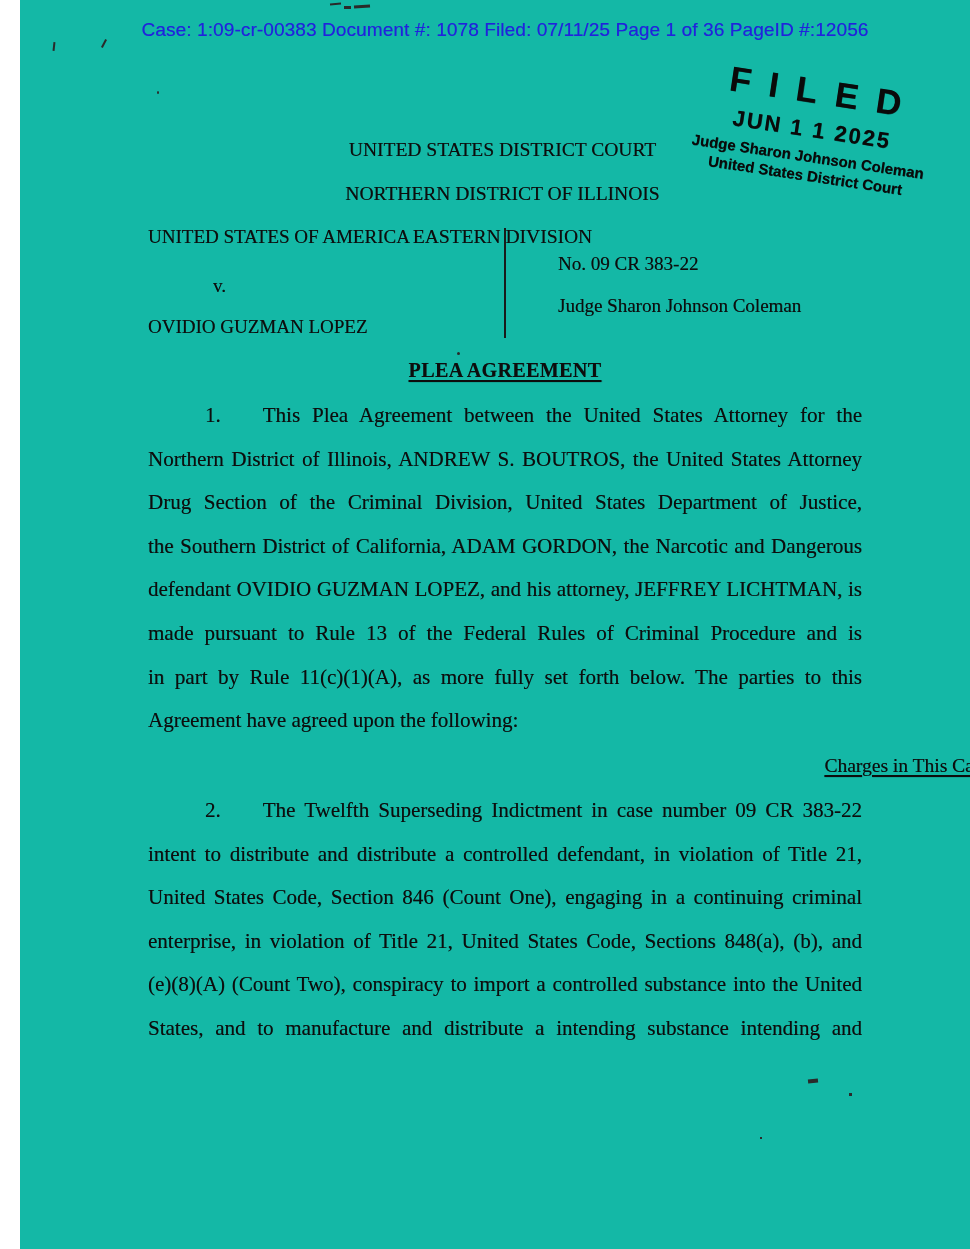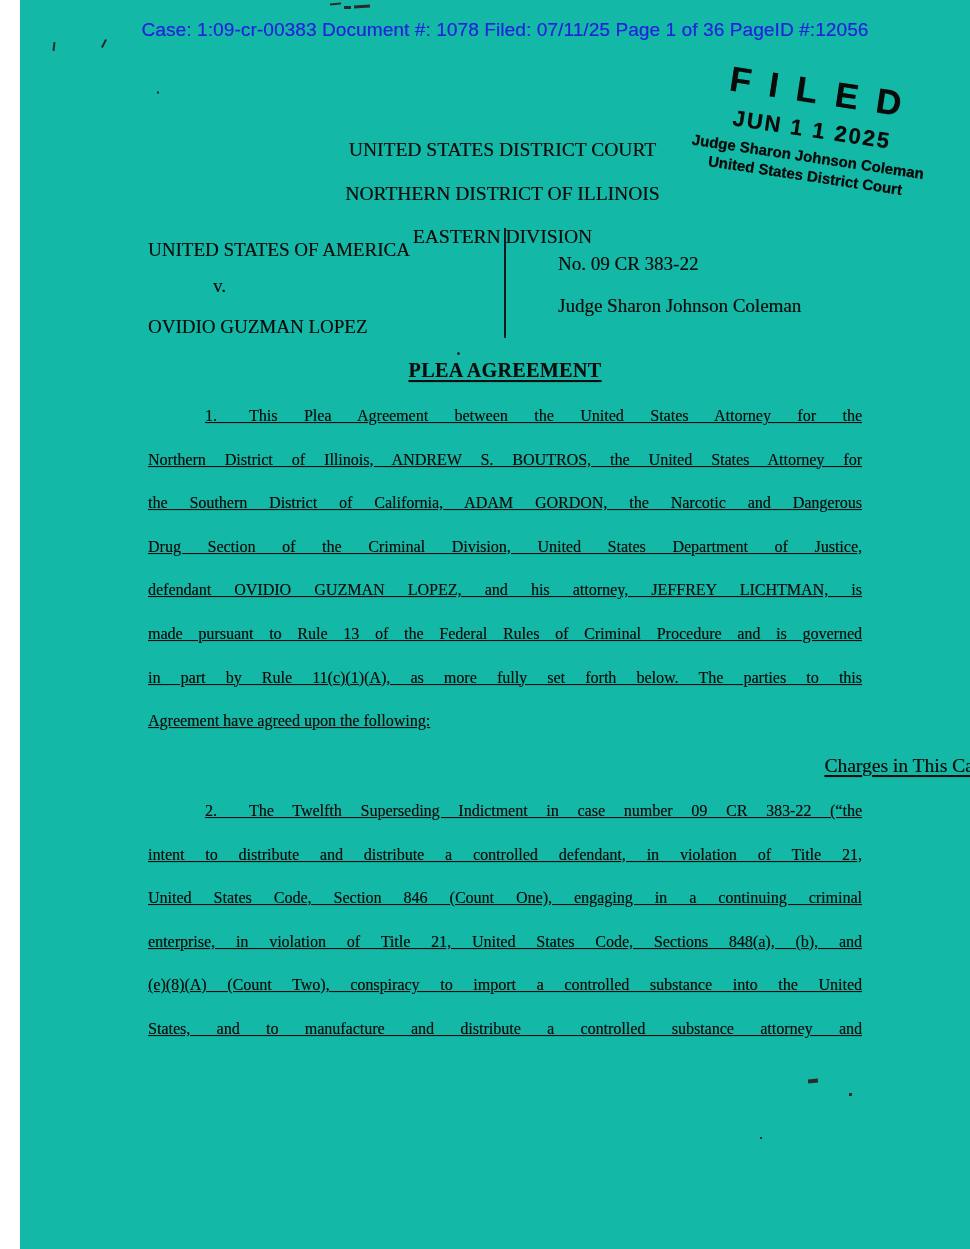--- a/index.html
+++ b/index.html
@@ -74,21 +74,21 @@
     line-height: 22.5px;
   }
 
   
   .caption-plaintiff, .caption-versus, .caption-defendant,
   .caption-case-no, .caption-judge {
     position: absolute;
     font-size: 19px;
     white-space: nowrap;
   }
-  .caption-plaintiff { left: 128px; top: 239px; }
+  .caption-plaintiff { left: 128px; top: 226px; }
   .caption-versus    { left: 193px; top: 275px; }
   .caption-defendant { left: 128px; top: 316px; }
   .caption-divider {
     position: absolute;
     left: 484px; top: 228px;
     width: 2px; height: 110px;
     background: #1a1a1a;
   }
   .caption-case-no { left: 538px; top: 253px; }
   .caption-judge   { left: 538px; top: 295px; }
@@ -114,22 +114,21 @@
     text-decoration: underline;
     text-underline-offset: 3px;
     text-decoration-thickness: 1.5px;
   }
 
   
   .para {
     position: absolute;
     left: 128px;
     width: 714px;
-    font-size: 16px;
-    text-decoration: underline;
+    font-size: 21px;
   }
   .para1 { top: 394px; }
   .para2 { top: 789px; }
   .jline {
     display: block;
     line-height: 43.6px;
     height: 43.6px;
     text-align: justify;
     text-align-last: justify;
     white-space: normal;
@@ -190,32 +189,32 @@
   <div class="caption-defendant">OVIDIO GUZMAN LOPEZ</div>
   <div class="caption-divider"></div>
   <div class="caption-case-no">No. 09 CR 383-22</div>
   <div class="caption-judge">Judge Sharon Johnson Coleman</div>
 
   <div class="doc-title">PLEA AGREEMENT</div>
 
   <div class="para para1 no-justify-last">
       <div class="jline">1.  This Plea Agreement between the United States Attorney for the</div>
       <div class="jline">Northern District of Illinois, ANDREW S. BOUTROS, the United States Attorney for</div>
+      <div class="jline">Drug Section of the Criminal Division, United States Department of Justice,</div>
       <div class="jline">the Southern District of California, ADAM GORDON, the Narcotic and Dangerous</div>
-      <div class="jline">Drug Section of the Criminal Division, United States Department of Justice,</div>
       <div class="jline">defendant OVIDIO GUZMAN LOPEZ, and his attorney, JEFFREY LICHTMAN, is</div>
       <div class="jline">made pursuant to Rule 13 of the Federal Rules of Criminal Procedure and is governed</div>
       <div class="jline">in part by Rule 11(c)(1)(A), as more fully set forth below. The parties to this</div>
       <div class="jline">Agreement have agreed upon the following:</div>
     </div>
 
   <div class="section-heading">Charges in This Case</div>
 
   <div class="para para2">
       <div class="jline">2.  The Twelfth Superseding Indictment in case number 09 CR 383-22 (“the</div>
       <div class="jline">intent to distribute and distribute a controlled defendant, in violation of Title 21,</div>
       <div class="jline">United States Code, Section 846 (Count One), engaging in a continuing criminal</div>
       <div class="jline">enterprise, in violation of Title 21, United States Code, Sections 848(a), (b), and</div>
       <div class="jline">(e)(8)(A) (Count Two), conspiracy to import a controlled substance into the United</div>
-      <div class="jline">States, and to manufacture and distribute a controlled substance attorney and</div>
+      <div class="jline">States, and to manufacture and distribute a intending substance intending and</div>
     </div>
 
 </div>
 
 </body></html>

